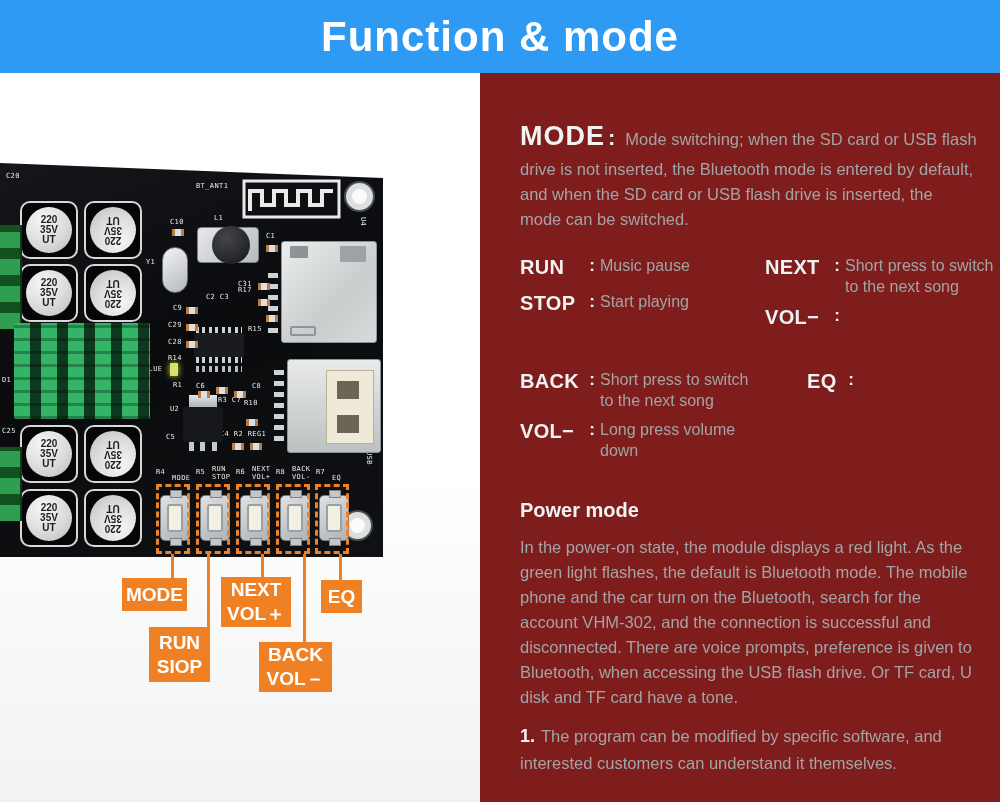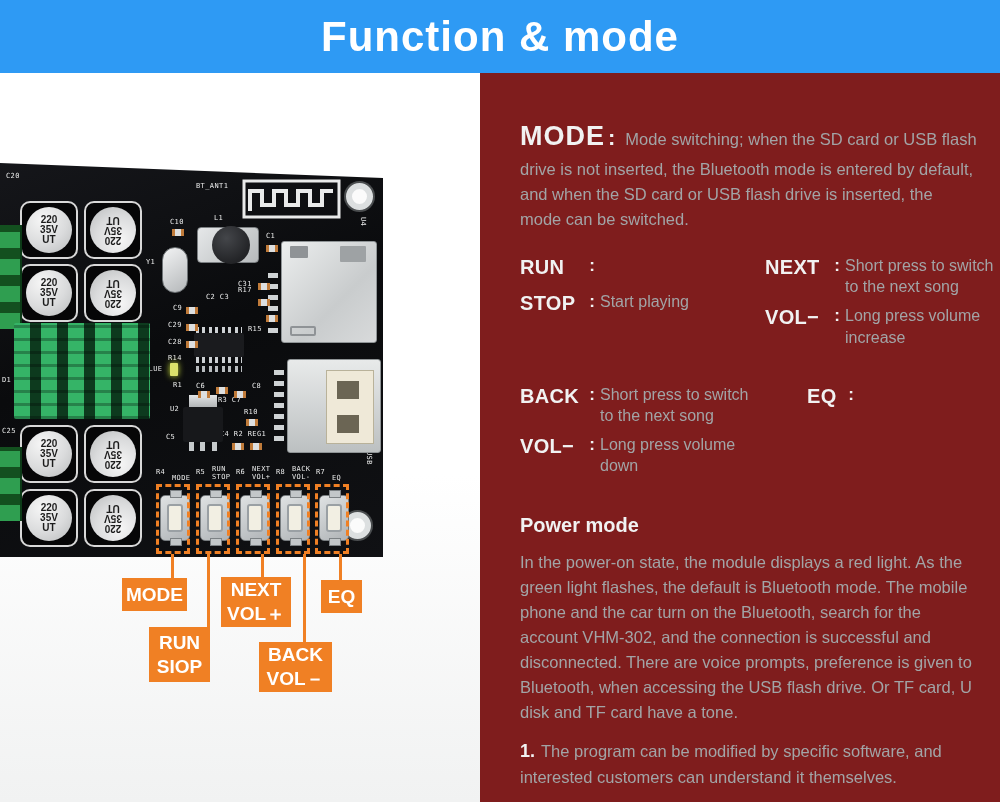--- a/index.html
+++ b/index.html
@@ -195,21 +195,21 @@
       <span class="silk" style="left:168px;top:159px">C29</span>
       <span class="silk" style="left:168px;top:176px">C28</span>
       <span class="silk" style="left:168px;top:192px">R14</span>
       <span class="silk" style="left:144px;top:203px">BLUE</span>
       <span class="silk" style="left:173px;top:219px">R1</span>
       <span class="silk" style="left:196px;top:220px">C6</span>
       <span class="silk" style="left:218px;top:234px">R3 C7</span>
       <span class="silk" style="left:252px;top:220px">C8</span>
       <span class="silk" style="left:170px;top:243px">U2</span>
       <span class="silk" style="left:166px;top:271px">C5</span>
-      <span class="silk" style="left:244px;top:246px">R10</span>
+      <span class="silk" style="left:244px;top:237px">R10</span>
       <span class="silk" style="left:220px;top:268px">C4 R2 REG1</span>
       <span class="silk vert" style="left:364px;top:288px">USB</span>
       <span class="silk" style="left:196px;top:20px">BT_ANT1</span>
 
       <div class="cap" style="left:20px;top:38px">
           <div class="cap-top">220
 35V
 UT</div>
         </div>
       <div class="cap flip" style="left:84px;top:38px">
@@ -358,37 +358,37 @@
 
   <aside class="panel">
 
     <p class="mode-p"><span class="mode-k">MODE</span><span class="wc">:</span><span>Mode switching; when the SD card or USB flash drive is not inserted, the Bluetooth mode is entered by default, and when the SD card or USB flash drive is inserted, the mode can be switched.</span></p>
 
     <div class="fn-grid">
       <div class="fn-cell">
         <div class="kv">
           <span class="k">RUN</span>
             <span class="c">:</span>
+            <span class="v">Music pause</span>
         </div>
         <div class="kv">
           <span class="k">STOP</span>
             <span class="c">:</span>
             <span class="v">Start playing</span>
         </div>
       </div>
       <div class="fn-cell">
         <div class="kv">
           <span class="k">NEXT</span>
             <span class="c">:</span>
             <span class="v">Short press to switch to the next song</span>
         </div>
         <div class="kv">
           <span class="k">VOL−</span>
             <span class="c">:</span>
-            <span class="v">Long press volume increase</span>
         </div>
       </div>
       <div class="fn-cell">
         <div class="kv">
           <span class="k">BACK</span>
             <span class="c">:</span>
             <span class="v">Short press to switch to the next song</span>
         </div>
         <div class="kv">
           <span class="k">VOL−</span>

